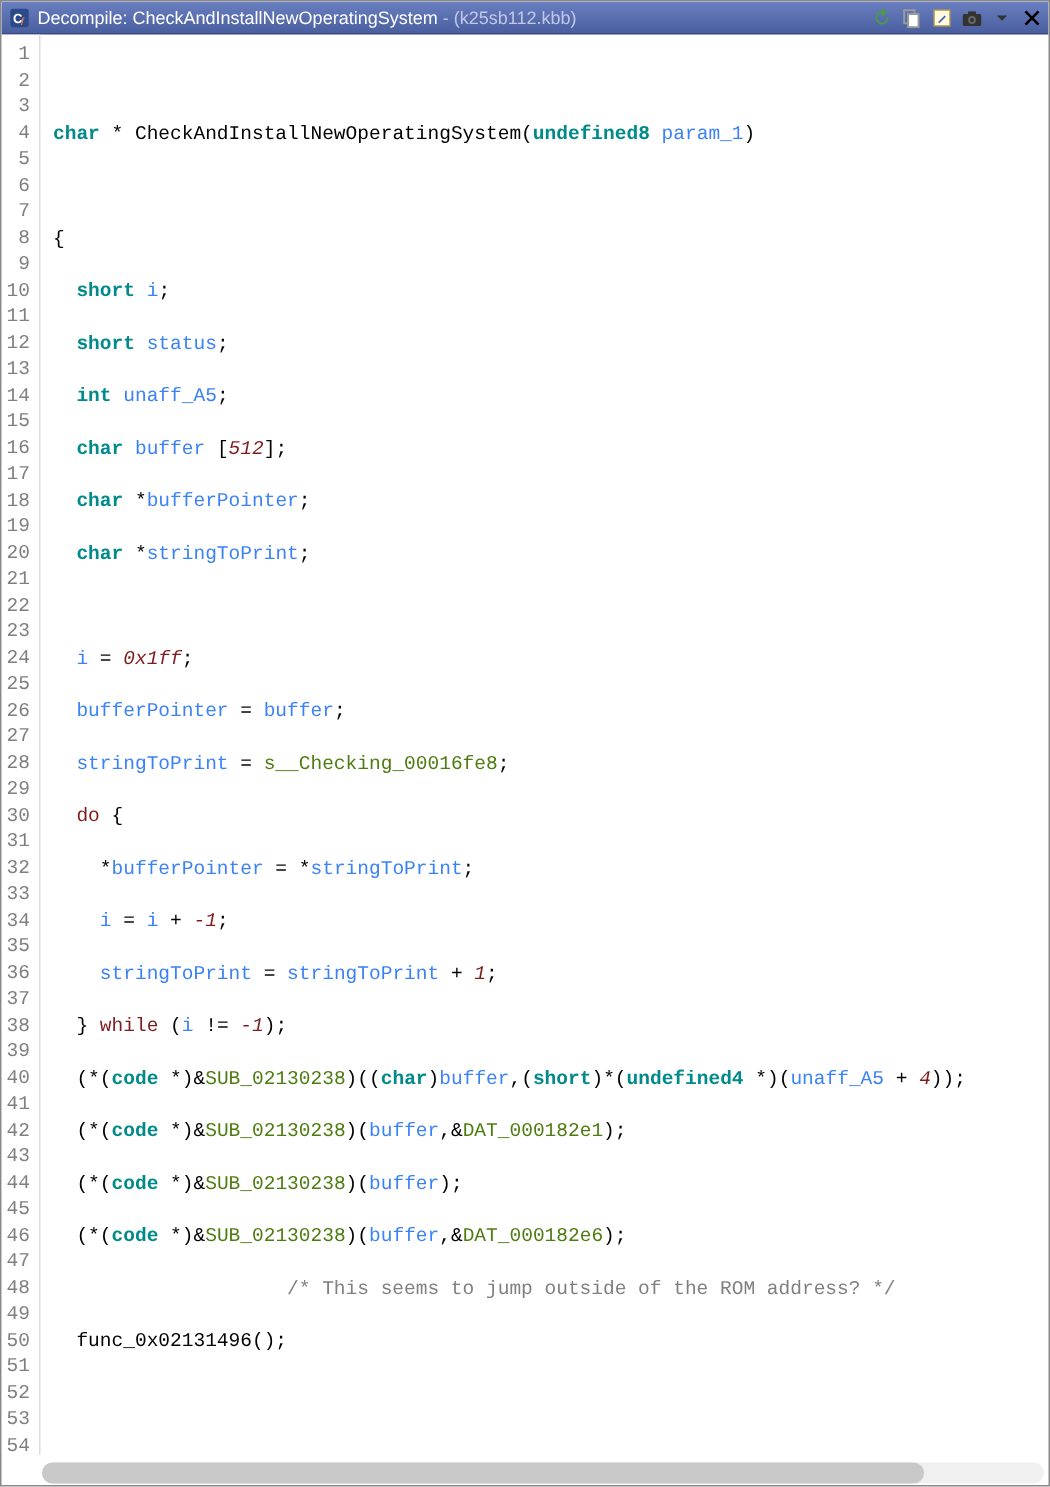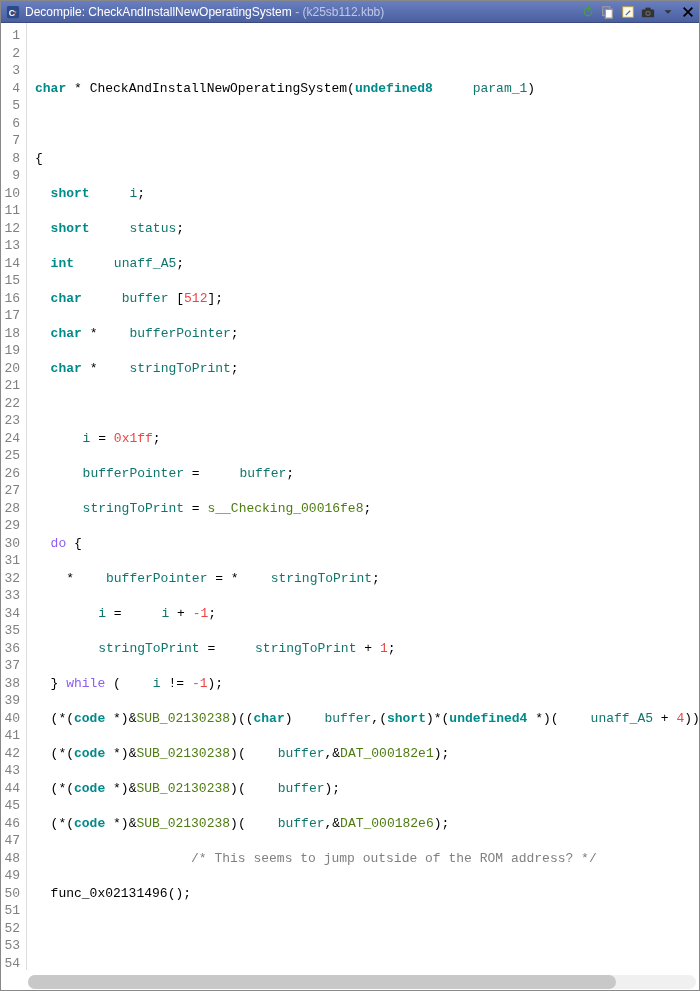--- a/index.html
+++ b/index.html
@@ -10,25 +10,25 @@
 .titlebar .title { flex:1; white-space:nowrap; overflow:hidden; }
 .titlebar .title .dim { color:#c0c8e8; }
 .titlebar .actions { display:flex; gap:6px; align-items:center; }
 .titlebar .actions span { cursor:pointer; display:flex; align-items:center; }
 .titlebar .actions svg { width:14px; height:14px; }
 .content { display:flex; height:947px; overflow:hidden; }
 .gutter { width:26px; background:#fff; text-align:right; padding:4px 2px 4px 0; color:#808080; font-size:13px; line-height:17.5px; border-right:1px solid #ddd; user-select:none; }
 .gutter div { padding-right:4px; }
 .code { flex:1; padding:4px 2px 4px 8px; line-height:17.5px; white-space:pre; overflow-x:auto; font-size:13px; }
 .code div { height:17.5px; }
-.kw { color:#8b5cf6;text-align:right; }
+.kw { color:#7f1d1d;text-align:right; }
 .ty { color:#008a8a; font-weight:bold; }
 .fn { color:#000; }
-.var { color:#0f766e;margin-left:32px; }
-.num { color:#ef4444; }
+.var { color:#3b82f6; }
+.num { color:#7f1d1d;font-style:italic; }
 .cmt { color:#808080; }
 .glob { color:#4d7c0f; }
 .scrollbar { position:absolute; bottom:2px; left:28px; right:4px; height:14px; background:#f0f0f0; border-radius:7px; }
 .scrollbar .thumb { position:absolute; left:0; width:88%; height:100%; background:#c8c8c8; border-radius:7px; }
 </style>
 </head>
 <body>
 
 <div class="titlebar">
   <span class="icon">

